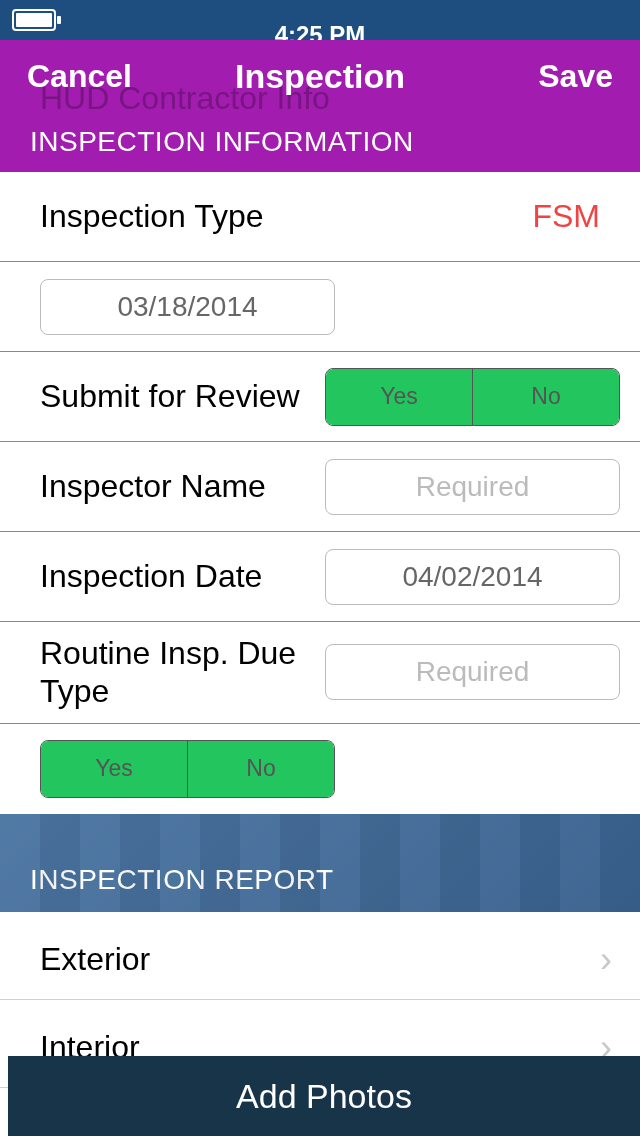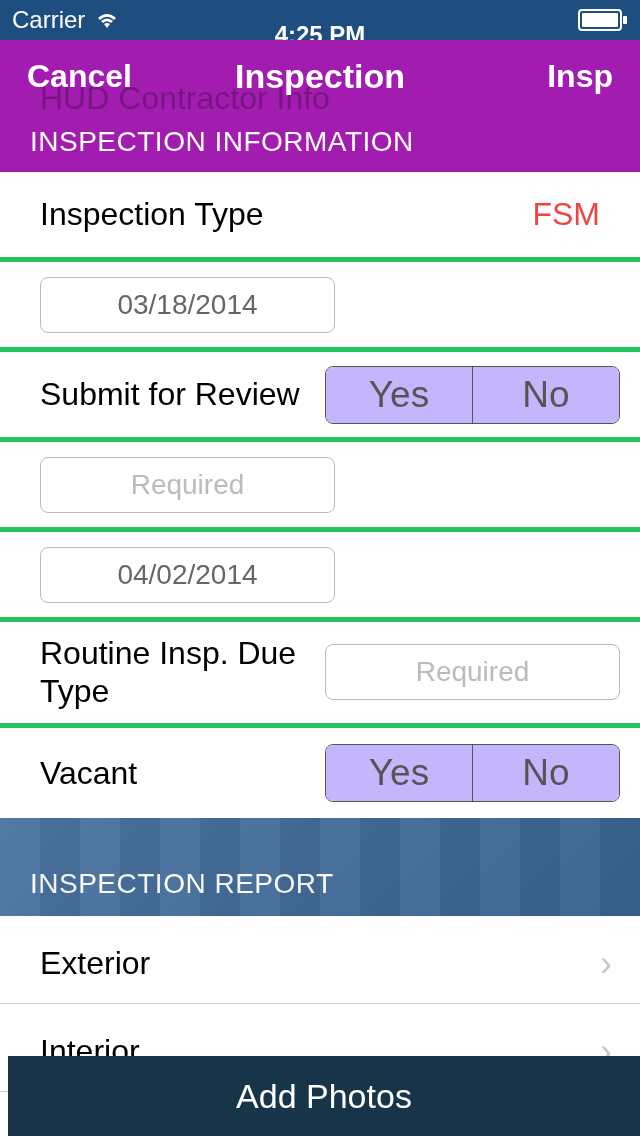--- a/index.html
+++ b/index.html
@@ -75,21 +75,21 @@
       background: #a21caf;
       color: #fff;
       padding: 14px 30px;
       font-size: 28px;
       letter-spacing: 0.5px;
     }
     .form-row {
       display: flex;
       align-items: center;
       padding: 12px 20px 12px 40px;
-      border-bottom: 5px solid #22c55e;
+      border-bottom: 1px solid #22c55e;
       min-height: 90px;
     }
     .form-row.first {
       border-top: none;
     }
     .form-label {
       flex: 1;
       font-size: 32px;
       color: #000;
       line-height: 1.2;
@@ -119,24 +119,24 @@
       height: 58px;
       border: 1.5px solid #555;
       border-radius: 8px;
       overflow: hidden;
     }
     .segment {
       flex: 1;
       display: flex;
       align-items: center;
       justify-content: center;
-      font-size: 37px;
+      font-size: 23px;
       color: #555;
       cursor: pointer;
-      background: #c4b5fd;
+      background: #22c55e;
     }
     .segment:first-child {
       border-right: 1.5px solid #555;
     }
     .section-header-tall {
       background: #3d6a9a;
       background-image: linear-gradient(135deg, rgba(255,255,255,0.08) 0%, rgba(0,0,0,0.08) 100%);
       color: #fff;
       padding: 50px 30px 16px 30px;
       font-size: 28px;
@@ -189,41 +189,35 @@
       color: rgba(0,0,0,0.25);
       font-size: 32px;
       pointer-events: none;
       z-index: 0;
     }
   </style>
 </head>
 <body>
 
 <div class="status-bar">
-  <div class="status-left">
-    <span>Carrier</span>
-    <svg class="wifi-icon" viewBox="0 0 28 20">
-      <path d="M14 18 L11 14 Q14 12 17 14 Z M8 11 Q14 6 20 11 L18 13 Q14 9.5 10 13 Z M5 8 Q14 0 23 8 L21 10 Q14 3.5 7 10 Z" fill="#fff"></path>
-    </svg>
-  </div>
   <span class="status-center">4:25 PM</span>
   <div class="status-right">
     <svg class="battery-icon" viewBox="0 0 50 22">
       <rect x="1" y="1" width="42" height="20" rx="3" fill="none" stroke="#fff" stroke-width="2"></rect>
       <rect x="4" y="4" width="36" height="14" rx="1" fill="#fff"></rect>
       <rect x="45" y="7" width="4" height="8" rx="1" fill="#fff"></rect>
     </svg>
   </div>
 </div>
 
 <div class="nav-bar">
   <span class="ghost-text">HUD Contractor Info</span>
   <div class="nav-cancel">Cancel</div>
   <div class="nav-title">Inspection</div>
-  <div class="nav-save">Insp</div>
+  <div class="nav-save">Save</div>
 </div>
 
 <div class="section-header">INSPECTION INFORMATION</div>
 
 <div class="form-row first">
   <div class="form-label">Inspection Type</div>
   <div class="form-value-link">FSM</div>
 </div>
 
 <div class="form-row">
@@ -232,34 +226,35 @@
 
 <div class="form-row">
   <div class="form-label">Submit for Review</div>
   <div class="segmented">
     <div class="segment">Yes</div>
     <div class="segment">No</div>
   </div>
 </div>
 
 <div class="form-row">
+  <div class="form-label">Inspector Name</div>
   <input class="form-input" placeholder="Required" style="">
 </div>
 
 <div class="form-row">
+  <div class="form-label">Inspection Date</div>
   <input class="form-input" readonly="" value="04/02/2014" style="">
 </div>
 
 <div class="form-row">
   <div class="form-label">Routine Insp. Due Type</div>
   <input class="form-input" placeholder="Required" style="">
 </div>
 
 <div class="form-row" style="border-bottom:none">
-  <div class="form-label">Vacant</div>
   <div class="segmented">
     <div class="segment">Yes</div>
     <div class="segment">No</div>
   </div>
 </div>
 
 <div class="section-header-tall">
   <span>INSPECTION REPORT</span>
 </div>
 

